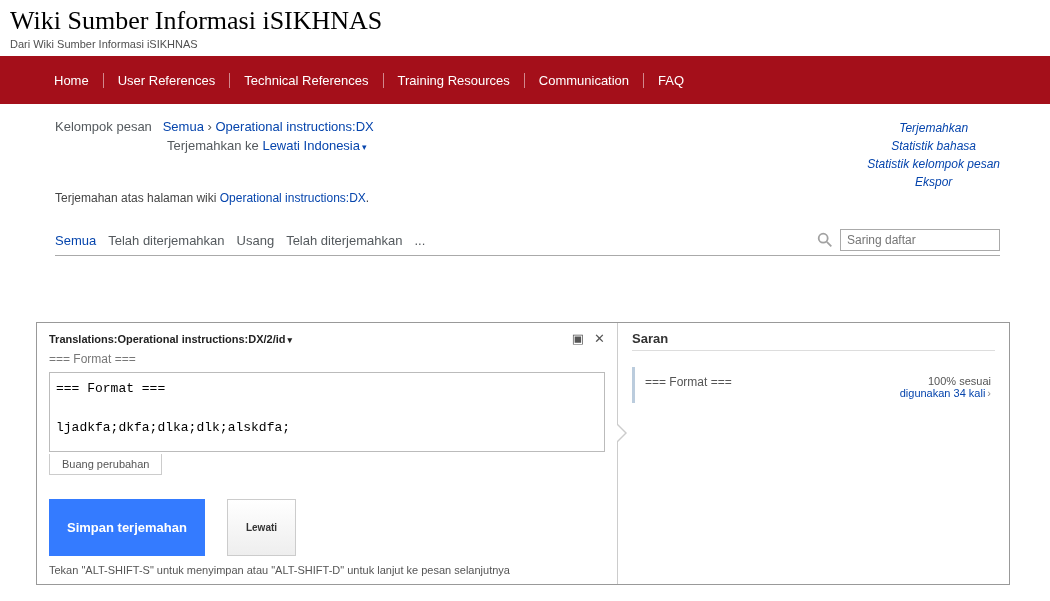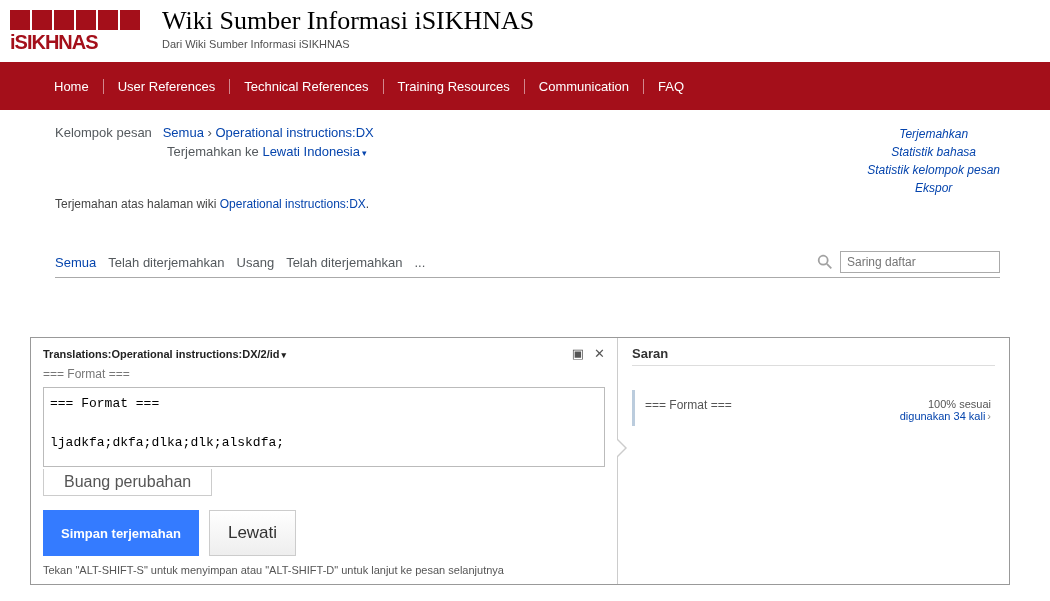--- a/index.html
+++ b/index.html
@@ -20,81 +20,68 @@
 .content{padding:15px 50px 0 55px}
 .top-row{display:flex;justify-content:space-between}
 .breadcrumb-area{font-size:13px;color:#54595d}
 .breadcrumb-line1{margin-bottom:4px}
 .breadcrumb-line2{margin-left:112px;margin-bottom:14px}
 .link{color:#0645ad;cursor:pointer}
 .caret{font-size:9px;color:#0645ad;margin-left:2px}
 .side-links{text-align:center;font-size:12px;line-height:1.5}
 .side-links div{color:#0645ad;font-style:italic;cursor:pointer}
 
-.note{font-size:12px;color:#444;margin-bottom:40px}
+.note{font-size:12px;color:#444;margin-bottom:24px}
 
 .filter-row{display:flex;justify-content:space-between;align-items:center;border-bottom:1px solid #aaa;margin-bottom:0}
 .filter-tabs{display:flex;gap:12px;font-size:13px}
 .filter-tabs span{padding-bottom:4px;cursor:pointer;color:#54595d}
 .filter-tabs .active{color:#0645ad}
 .search-area{display:flex;align-items:center;gap:6px;margin-bottom:4px}
 .search-icon{width:18px;height:18px;opacity:.55}
 .search-input{width:160px;height:22px;border:1px solid #aaa;padding:2px 6px;font-size:12px}
 
 .main-panel{border-left:1px solid #ccc;border-right:1px solid #ccc;border-bottom:1px solid #ccc;margin-left:150px;padding:70px 40px 40px 70px;display:flex;gap:80px}
 .main-panel .col{flex:0 0 220px;font-size:13px;color:#000}
 
-.editor-wrap{position:absolute;left:30px;right:40px;bottom:16px;border:1px solid #999;background:#fff;display:flex}
+.editor-wrap{position:absolute;left:36px;right:40px;bottom:16px;border:1px solid #999;background:#fff;display:flex}
 .editor-left{flex:1;padding:8px 12px 8px 12px;position:relative;min-width:0}
 .editor-right{width:392px;border-left:1px solid #ccc;padding:8px 14px;position:relative}
 .editor-left::after{content:"";position:absolute;right:-10px;top:100px;width:0;height:0;border-top:10px solid transparent;border-bottom:10px solid transparent;border-left:10px solid #ccc}
 .editor-left::before{content:"";position:absolute;right:-8px;top:101px;width:0;height:0;border-top:9px solid transparent;border-bottom:9px solid transparent;border-left:9px solid #fff;z-index:2}
 
 .ed-title-row{display:flex;justify-content:space-between;align-items:center;margin-bottom:6px}
 .ed-title{font-weight:bold;font-size:11px;color:#222}
 .ed-title .caret2{font-size:9px;margin-left:2px}
 .ed-icons{display:flex;gap:10px;color:#555;font-size:13px}
 .ed-icons span{cursor:pointer}
 
 .ed-header2{color:#777;font-size:12px;margin-bottom:6px}
 .ed-textarea{width:100%;height:80px;border:1px solid #bbb;font-family:'Courier New',monospace;font-size:13px;padding:6px;resize:none;line-height:1.5}
-.ed-discard{display:inline-block;border:1px solid #ccc;border-top:none;padding:4px 20px;font-size:16px;color:#555;cursor:pointer;margin-top:-1px;margin-bottom:14px;background:#fff}
-.ed-btns{display:flex;gap:10px;margin-bottom:8px}
+.ed-discard{display:inline-block;border:1px solid #ccc;border-top:none;padding:4px 12px;font-size:11px;color:#555;cursor:pointer;margin-top:-1px;margin-bottom:24px;background:#fff}
+.ed-btns{display:flex;gap:22px;margin-bottom:8px}
 .btn-primary{background:#347bff;color:#fff;border:none;padding:8px 18px;font-size:13px;font-weight:bold;cursor:pointer}
-.btn-secondary{background:linear-gradient(#fff,#eee);border:1px solid #ccc;padding:12px 18px;font-size:17px;font-weight:normal;cursor:pointer;color:#333}
+.btn-secondary{background:linear-gradient(#fff,#eee);border:1px solid #ccc;padding:22px 18px;font-size:10px;font-weight:bold;cursor:pointer;color:#333}
 .ed-hint{font-size:11px;color:#555}
 
 .ed-right-top{color:#0645ad;font-size:12px;cursor:pointer;margin-bottom:10px}
 .ed-right-top::before{content:"✎ ";color:#0645ad;font-size:11px}
-.saran-h{font-weight:bold;font-size:13px;color:#333;margin-bottom:24px;border-bottom:1px solid #ddd;padding-bottom:4px}
+.saran-h{font-weight:bold;font-size:13px;color:#333;margin-bottom:16px;border-bottom:1px solid #ddd;padding-bottom:4px}
 .saran-box{border-left:3px solid #bcd;padding:8px 4px 4px 10px}
 .saran-row{display:flex;justify-content:space-between;align-items:flex-start}
 .saran-left{font-size:12px;color:#555}
 .saran-right{text-align:right;font-size:11px}
 .saran-right .pct{color:#555}
 .saran-right .used{color:#0645ad;cursor:pointer}
 .saran-right .chev{color:#888;margin-left:2px}
 </style>
 </head>
 <body>
 
 <div class="header">
-  <div class="logo">
-    <div>
-      <div class="logo-top">
-          <span></span>
-          <span></span>
-          <span></span>
-          <span></span>
-          <span></span>
-          <span></span>
-        </div>
-      <div class="logo-inner">iSIKHNAS</div>
-    </div>
-  </div>
   <div class="title-area">
     <h1>Wiki Sumber Informasi iSIKHNAS</h1>
     <div class="subtitle">Dari Wiki Sumber Informasi iSIKHNAS</div>
   </div>
 </div>
 
 <div class="navbar">
   <a>Home</a>
   <a>User References</a>
   <a>Technical References</a>

